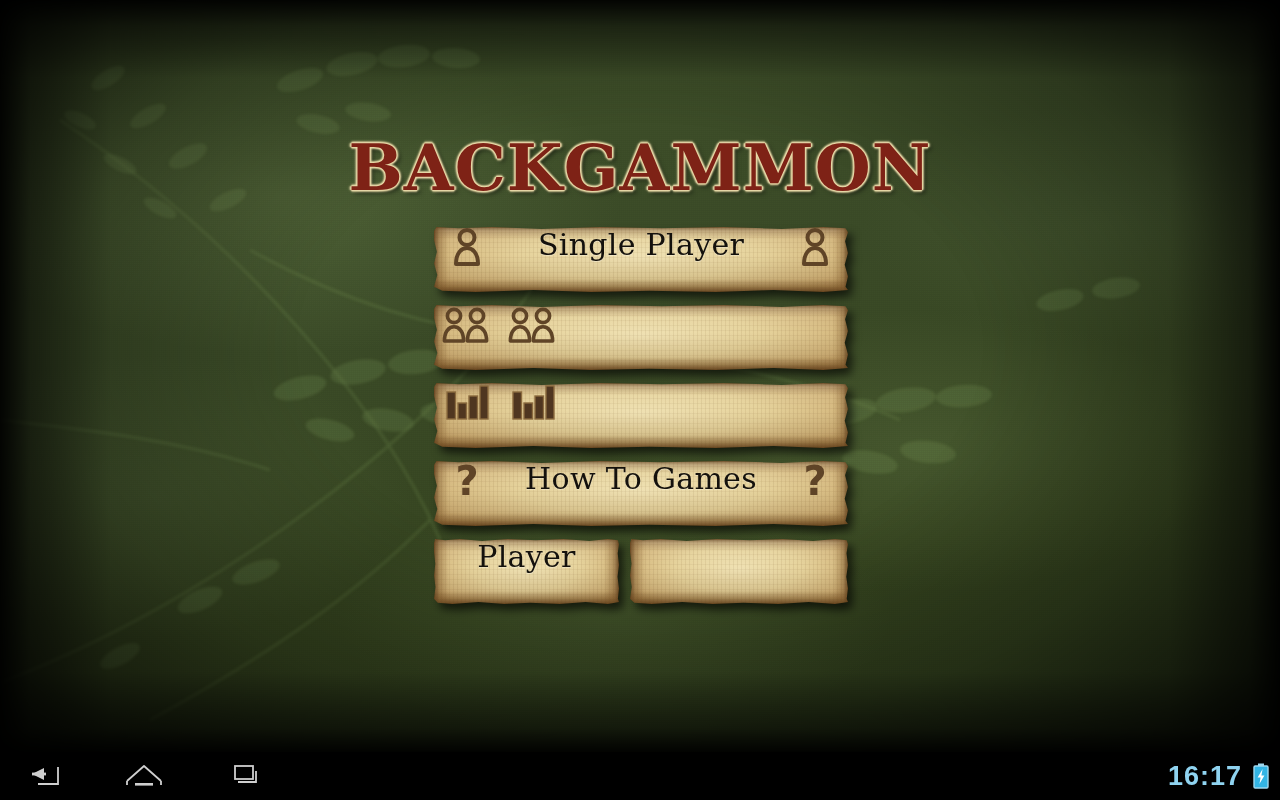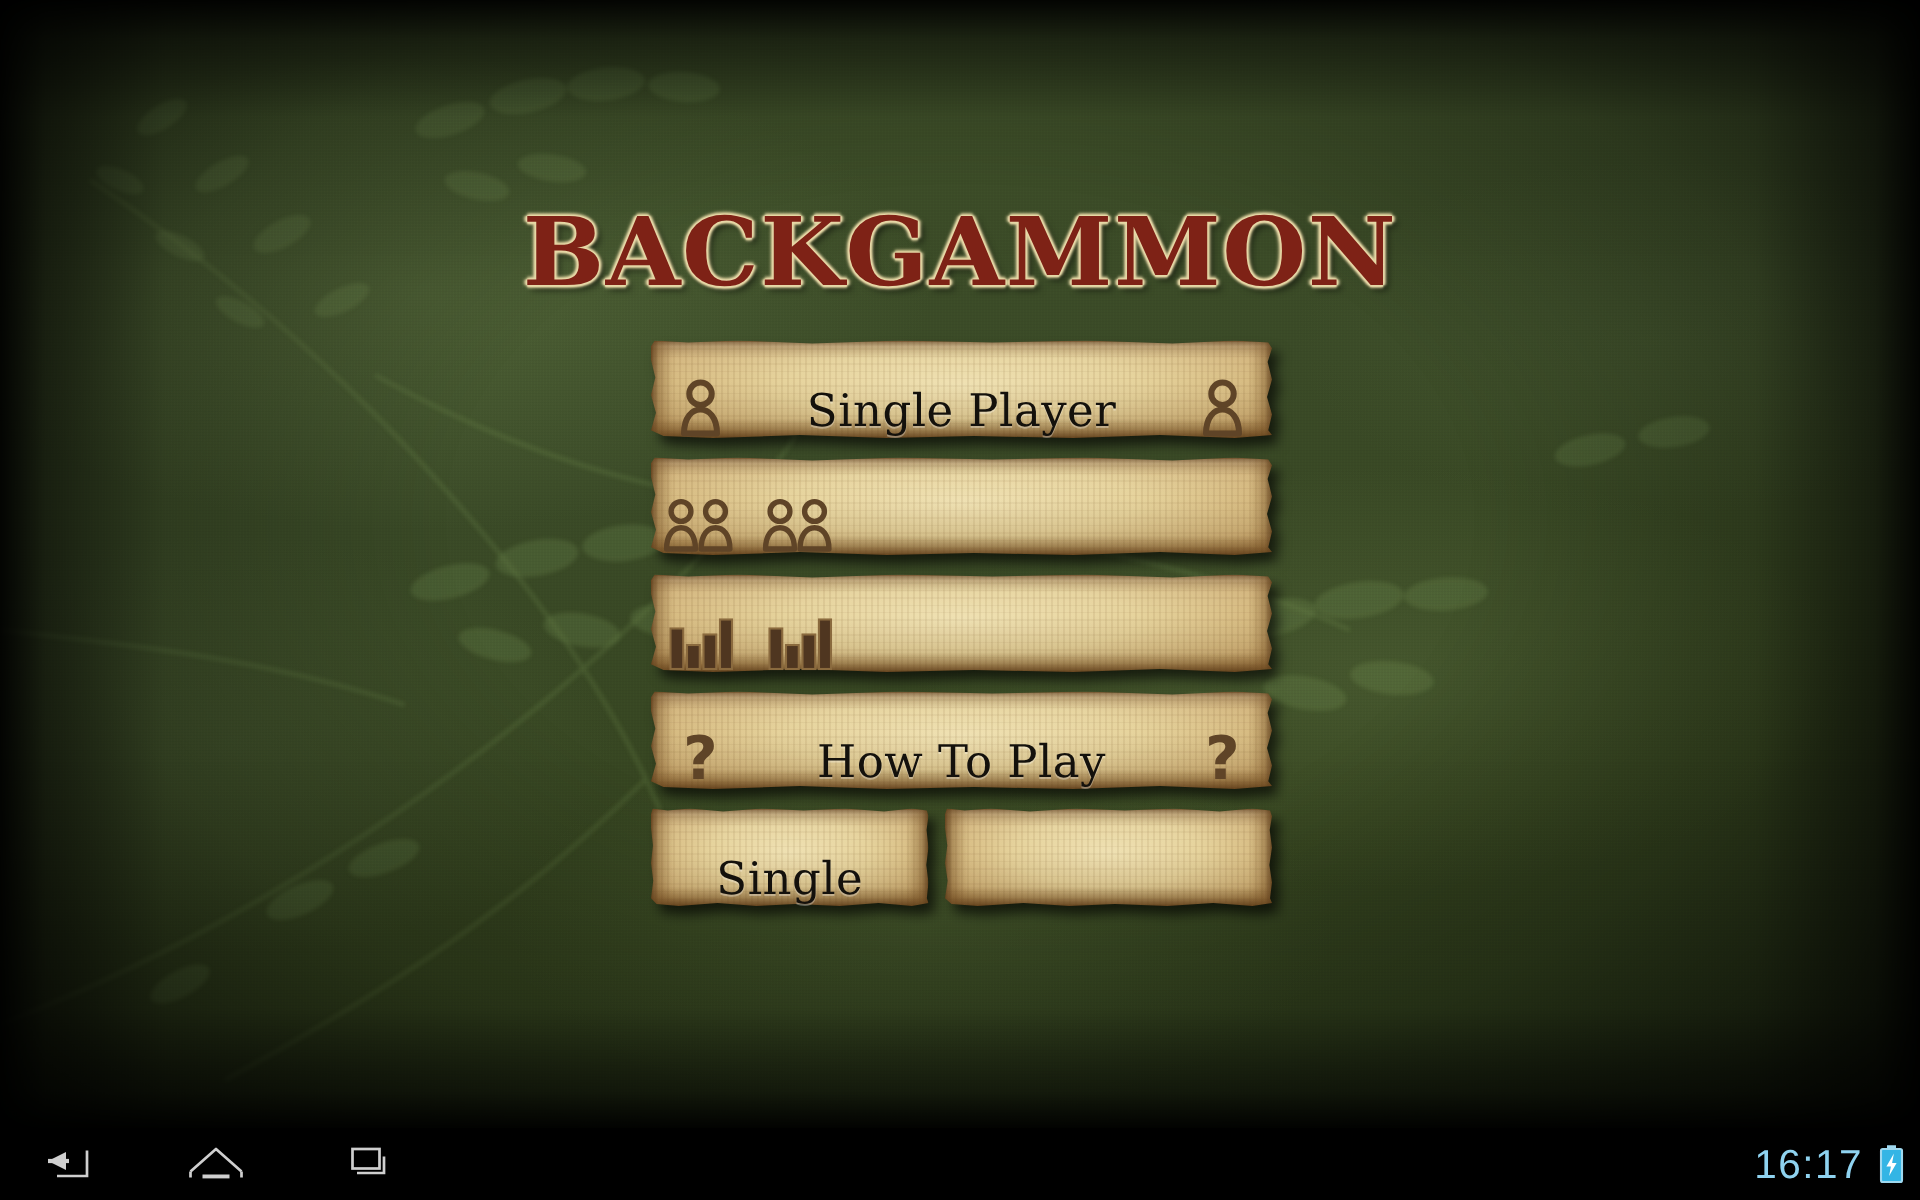--- a/index.html
+++ b/index.html
@@ -100,21 +100,21 @@
     left:434px; top:227px;
     width:414px;
   }
 
   .menu-row{ position:relative; margin-bottom:13px; }
   .menu-row.pair{ display:flex; justify-content:space-between; }
 
   
   .btn{
     position:relative;
-    display:flex; align-items:flex-end;
+    display:flex; align-items:flex-start;
     height:65px;
     cursor:pointer;
     border-radius:3px;
     filter:drop-shadow(5px 6px 4px rgba(0,0,0,.62));
   }
   .btn-wide{ width:414px; }
   .btn-small{ width:185px; justify-content:center; }
   .btn-small.wider{ width:218px; }
 
   .btn .paper{
@@ -216,21 +216,21 @@
   }
   .nav-btn svg{ display:block; }
 
   #nav-right{
     position:absolute; right:10px; top:0; height:48px;
     display:flex; align-items:center; gap:10px;
   }
   #status-clock{
     font-family:"Liberation Sans", sans-serif;
     font-size:27px;
-    font-weight:400;
+    font-weight:700;
     color:#8fd3f0;
     letter-spacing:1px;
     line-height:1;
   }
   #battery-icon{ width:18px; height:26px; position:relative; }
 </style>
 </head>
 <body>
 
 <div id="game-screen">
@@ -357,31 +357,31 @@
         </span>
       </div>
     </div>
 
     <div class="menu-row">
       <div class="btn btn-wide">
         <div class="paper"></div>
         <span class="btn-icon">
           <span class="qmark">?</span>
         </span>
-        <span class="btn-label">How To Play</span>
+        <span class="btn-label">How To Games</span>
         <span class="btn-icon">
           <span class="qmark">?</span>
         </span>
       </div>
     </div>
 
     <div class="menu-row pair">
       <div class="btn btn-small">
         <div class="paper"></div>
-        <span class="btn-label">Single</span>
+        <span class="btn-label">Player</span>
       </div>
       <div class="btn btn-small wider">
         <div class="paper"></div>
       </div>
     </div>
 
   </div>
 </div>
 
 <div id="nav-bar">

